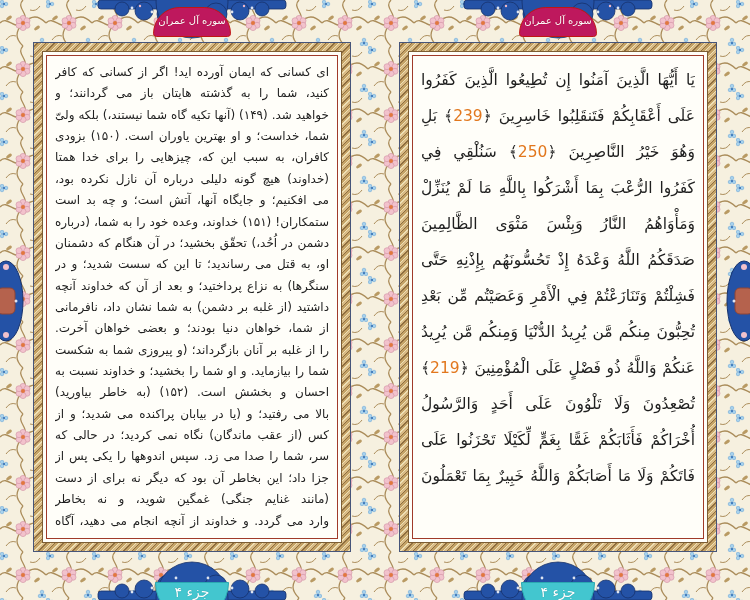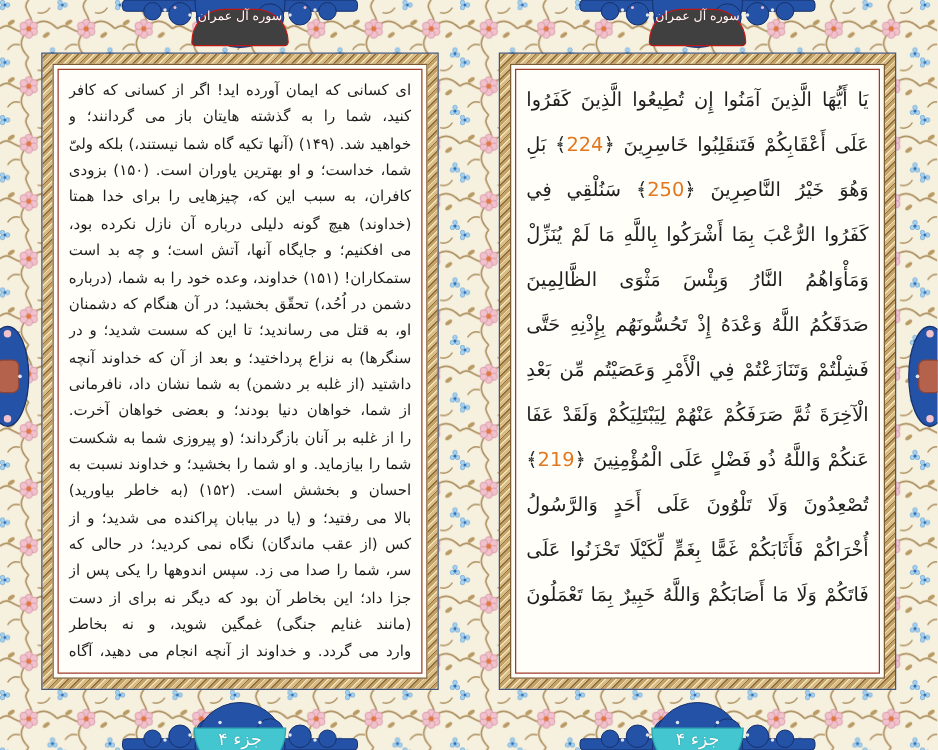--- a/index.html
+++ b/index.html
@@ -38,23 +38,23 @@
   .vnum{color:#e2771d;}
   
   .ornament-top{position:absolute;top:0;width:200px;height:44px;z-index:1;}
   .ornament-bottom{position:absolute;top:556px;width:200px;height:44px;z-index:1;}
   .orn-left{left:92px;} .orn-right{left:458px;}
   .edge-medallion{position:absolute;top:255px;width:44px;height:92px;z-index:1;}
   .edge-medallion.west{left:-16px;} .edge-medallion.east{left:722px;}
   
   .surah-banner{
     position:absolute;top:7px;width:78px;height:30px;z-index:3;box-sizing:border-box;
-    background:#404040;border:1px solid #c01712;
+    background:#be185d;border:1px solid #c01712;
     border-radius:39px 39px 5px 5px;
-    display:flex;align-items:flex-start;justify-content:center;
+    display:flex;align-items:center;justify-content:center;
     padding-bottom:3px;
     color:#fff;font-size:10px;line-height:12px;white-space:nowrap;
     text-shadow:0 0 1px rgba(120,0,0,.6);
   }
   .surah-banner.left{left:153px;} .surah-banner.right{left:519px;}
   .juz-banner{
     position:absolute;top:582px;width:74px;height:38px;z-index:3;box-sizing:border-box;
     background:#43c6cf;border:1px solid #2ba8b2;
     border-radius:0 0 37px 37px;
     display:flex;flex-direction:column;align-items:center;justify-content:flex-start;
@@ -269,27 +269,27 @@
       </div>
     </div>
   </div>
 </div>
 
 <div class="page-frame right">
   <div class="frame-mid">
     <div class="frame-inner">
       <div class="text-block">
         <div class="ar-line">يَا أَيُّهَا الَّذِينَ آمَنُوا إِن تُطِيعُوا الَّذِينَ كَفَرُوا يَرُدُّوكُمْ</div>
-        <div class="ar-line">عَلَى أَعْقَابِكُمْ فَتَنقَلِبُوا خَاسِرِينَ ﴿<span class="vnum">224</span>﴾ بَلِ اللَّهُ مَوْلَاكُمْ</div>
+        <div class="ar-line">عَلَى أَعْقَابِكُمْ فَتَنقَلِبُوا خَاسِرِينَ ﴿<span class="vnum">239</span>﴾ بَلِ اللَّهُ مَوْلَاكُمْ</div>
         <div class="ar-line">وَهُوَ خَيْرُ النَّاصِرِينَ ﴿<span class="vnum">250</span>﴾ سَنُلْقِي فِي قُلُوبِ الَّذِينَ</div>
         <div class="ar-line">كَفَرُوا الرُّعْبَ بِمَا أَشْرَكُوا بِاللَّهِ مَا لَمْ يُنَزِّلْ بِهِ سُلْطَانًا</div>
         <div class="ar-line">وَمَأْوَاهُمُ النَّارُ وَبِئْسَ مَثْوَى الظَّالِمِينَ ﴿<span class="vnum">131</span>﴾ وَلَقَدْ</div>
         <div class="ar-line">صَدَقَكُمُ اللَّهُ وَعْدَهُ إِذْ تَحُسُّونَهُم بِإِذْنِهِ حَتَّى إِذَا</div>
         <div class="ar-line">فَشِلْتُمْ وَتَنَازَعْتُمْ فِي الْأَمْرِ وَعَصَيْتُم مِّن بَعْدِ مَا أَرَاكُم مَّا</div>
-        <div class="ar-line">الْآخِرَةَ ثُمَّ صَرَفَكُمْ عَنْهُمْ لِيَبْتَلِيَكُمْ وَلَقَدْ عَفَا</div>
+        <div class="ar-line">تُحِبُّونَ مِنكُم مَّن يُرِيدُ الدُّنْيَا وَمِنكُم مَّن يُرِيدُ</div>
         <div class="ar-line">عَنكُمْ وَاللَّهُ ذُو فَضْلٍ عَلَى الْمُؤْمِنِينَ ﴿<span class="vnum">219</span>﴾ إِذْ</div>
         <div class="ar-line">تُصْعِدُونَ وَلَا تَلْوُونَ عَلَى أَحَدٍ وَالرَّسُولُ يَدْعُوكُمْ فِي</div>
         <div class="ar-line">أُخْرَاكُمْ فَأَثَابَكُمْ غَمًّا بِغَمٍّ لِّكَيْلَا تَحْزَنُوا عَلَى مَا</div>
         <div class="ar-line">فَاتَكُمْ وَلَا مَا أَصَابَكُمْ وَاللَّهُ خَبِيرٌ بِمَا تَعْمَلُونَ ﴿﴾</div>
       </div>
     </div>
   </div>
 </div>
 
 <div class="juz-banner left">

